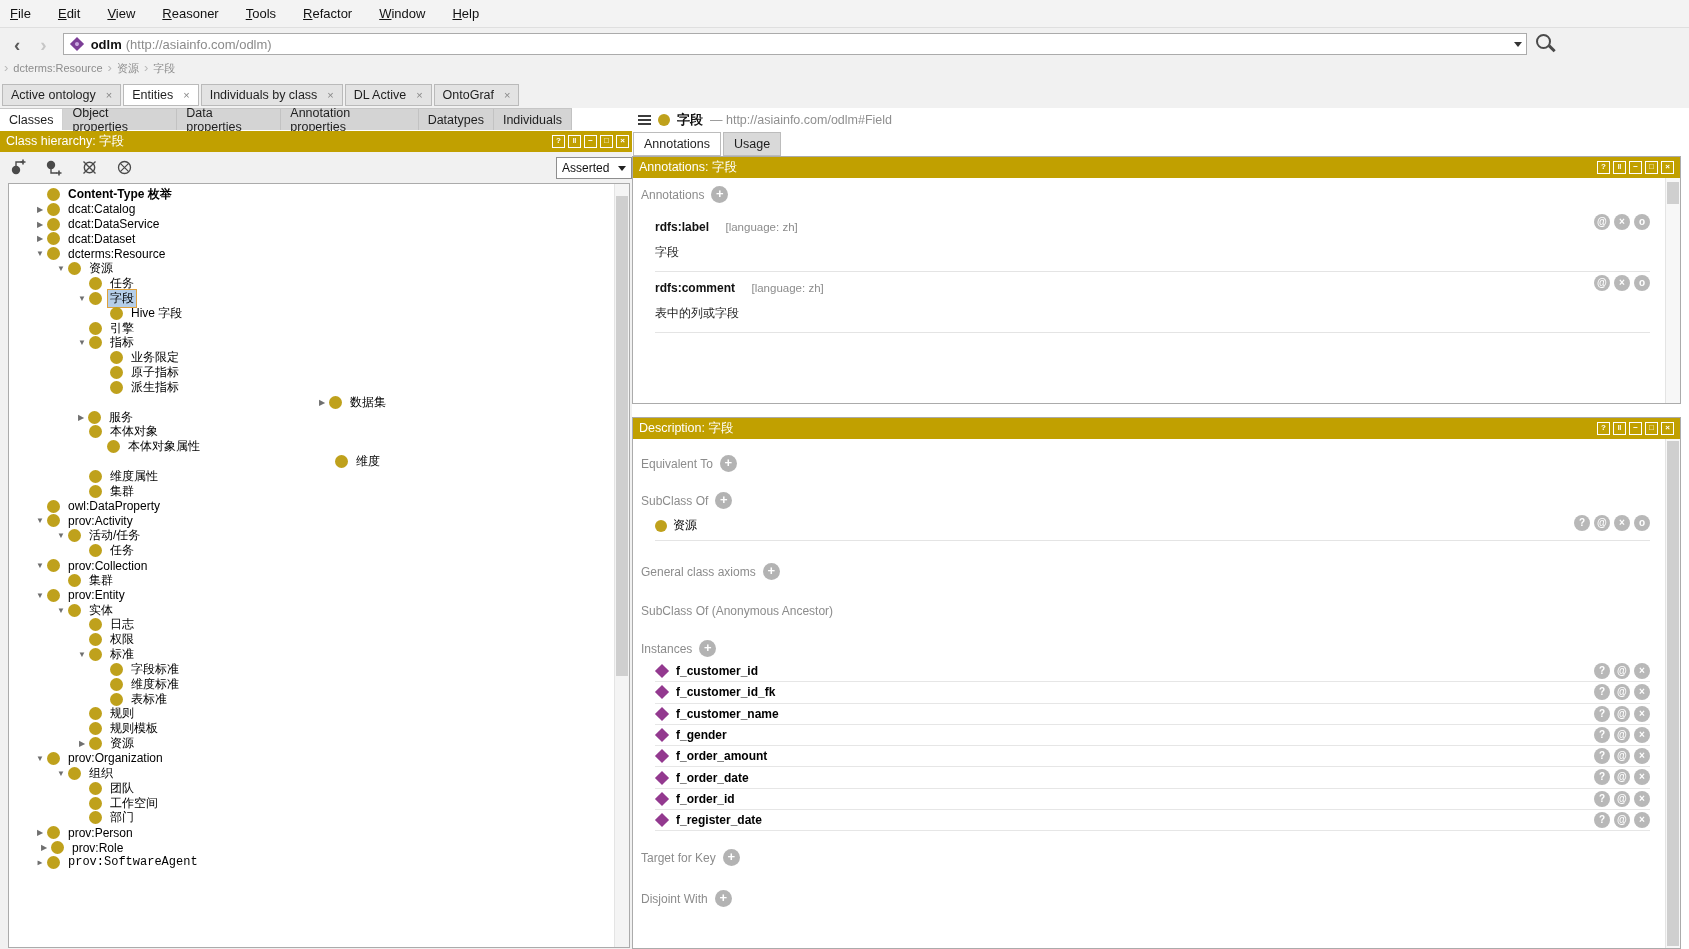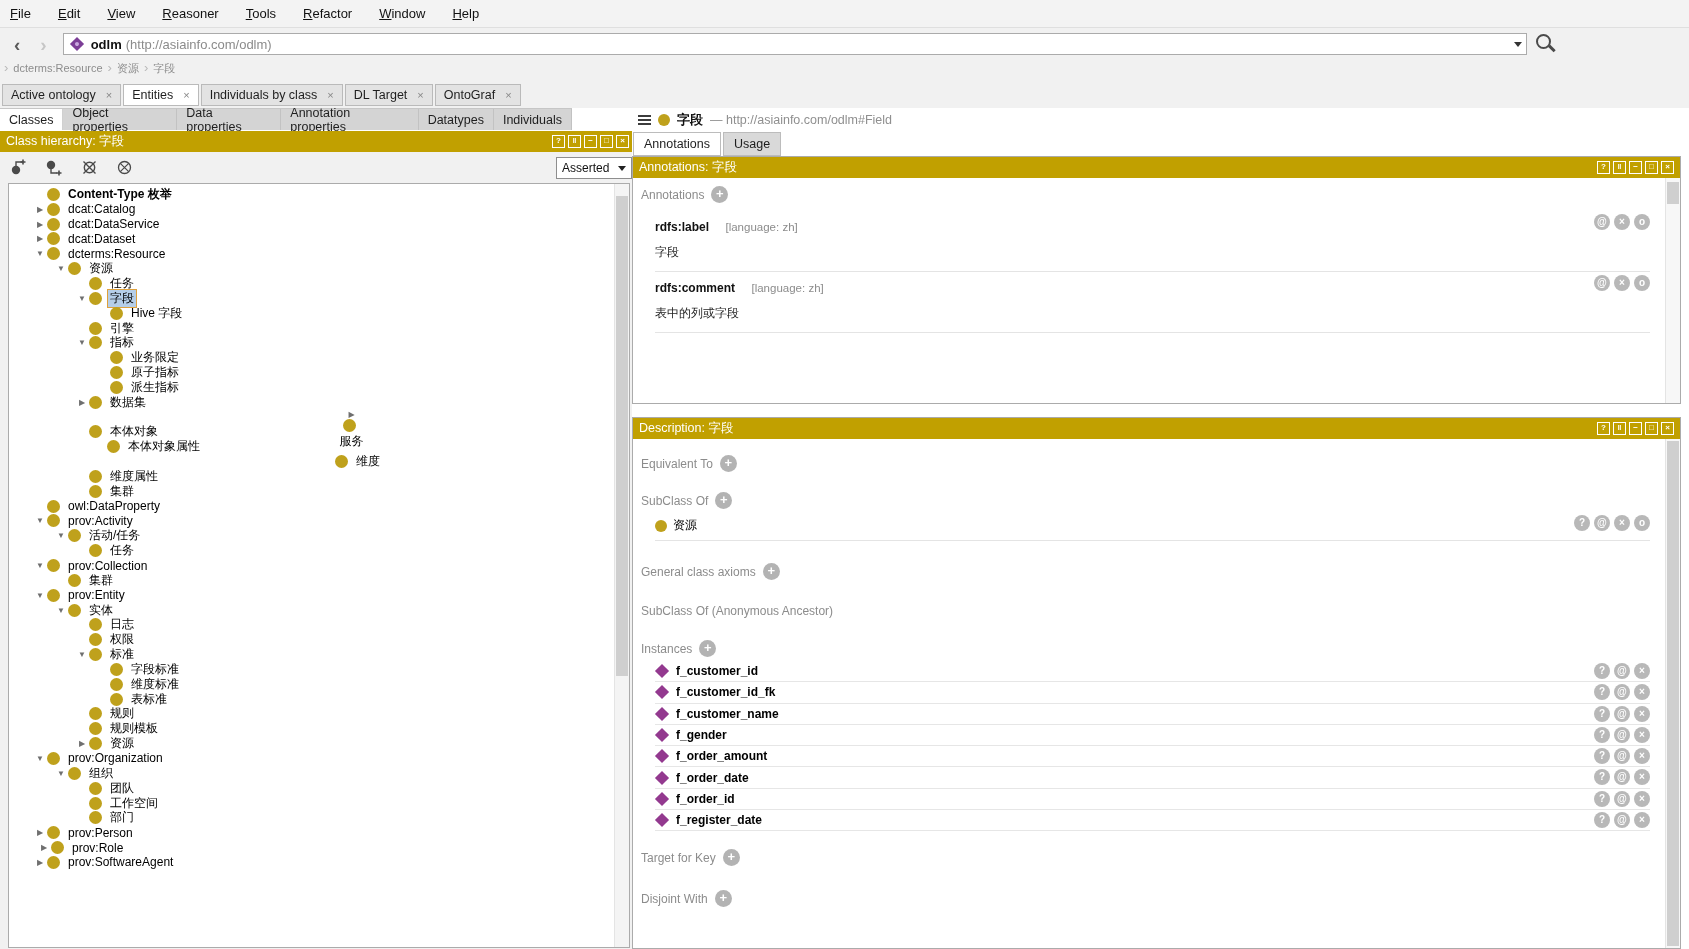--- a/index.html
+++ b/index.html
@@ -162,21 +162,21 @@
         <span>Entities</span>
         <span class="tab-close">×</span>
       </div>
 
       <div class="maintab">
         <span>Individuals by class</span>
         <span class="tab-close">×</span>
       </div>
 
       <div class="maintab">
-        <span>DL Target</span>
+        <span>DL Active</span>
         <span class="tab-close">×</span>
       </div>
 
       <div class="maintab">
         <span>OntoGraf</span>
         <span class="tab-close">×</span>
       </div>
     </div>
 </div>
 
@@ -324,173 +324,173 @@
           <span class="tree-label">原子指标</span>
         </div>
 
         <div class="tree-row state-leaf" style="padding-left: 87px;">
           <span class="tree-arrow"></span>
           <span class="tree-dot"></span>
           <span class="tree-label">派生指标</span>
         </div>
 
 
+        <div class="tree-row state-collapsed" style="padding-left: 66px; justify-content: center;">
+          <span class="tree-arrow"></span>
+          <span class="tree-dot"></span>
+          <span class="tree-label">数据集</span>
+        </div>
+
+        <div class="tree-row state-collapsed" style="padding-left: 65px;">
+          <span class="tree-arrow"></span>
+          <span class="tree-dot"></span>
+          <span class="tree-label">服务</span>
+        </div>
+
+        <div class="tree-row state-leaf" style="padding-left: 66px;">
+          <span class="tree-arrow"></span>
+          <span class="tree-dot"></span>
+          <span class="tree-label">本体对象</span>
+        </div>
+
+        <div class="tree-row state-leaf" style="padding-left: 84px;">
+          <span class="tree-arrow"></span>
+          <span class="tree-dot"></span>
+          <span class="tree-label">本体对象属性</span>
+        </div>
+
+        <div class="tree-row state-leaf" style="padding-left: 66px; justify-content: center;">
+          <span class="tree-arrow"></span>
+          <span class="tree-dot"></span>
+          <span class="tree-label">维度</span>
+        </div>
+
+        <div class="tree-row state-leaf" style="padding-left: 66px;">
+          <span class="tree-arrow"></span>
+          <span class="tree-dot"></span>
+          <span class="tree-label">维度属性</span>
+        </div>
+
+        <div class="tree-row state-leaf" style="padding-left: 66px;">
+          <span class="tree-arrow"></span>
+          <span class="tree-dot"></span>
+          <span class="tree-label">集群</span>
+        </div>
+
+        <div class="tree-row state-leaf" style="padding-left: 24px;">
+          <span class="tree-arrow"></span>
+          <span class="tree-dot"></span>
+          <span class="tree-label">owl:DataProperty</span>
+        </div>
+
+        <div class="tree-row state-expanded" style="padding-left: 24px;">
+          <span class="tree-arrow"></span>
+          <span class="tree-dot"></span>
+          <span class="tree-label">prov:Activity</span>
+        </div>
+
+        <div class="tree-row state-expanded" style="padding-left: 45px;">
+          <span class="tree-arrow"></span>
+          <span class="tree-dot"></span>
+          <span class="tree-label">活动/任务</span>
+        </div>
+
+        <div class="tree-row state-leaf" style="padding-left: 66px;">
+          <span class="tree-arrow"></span>
+          <span class="tree-dot"></span>
+          <span class="tree-label">任务</span>
+        </div>
+
+        <div class="tree-row state-expanded" style="padding-left: 24px;">
+          <span class="tree-arrow"></span>
+          <span class="tree-dot"></span>
+          <span class="tree-label">prov:Collection</span>
+        </div>
+
+        <div class="tree-row state-leaf" style="padding-left: 45px;">
+          <span class="tree-arrow"></span>
+          <span class="tree-dot"></span>
+          <span class="tree-label">集群</span>
+        </div>
+
+        <div class="tree-row state-expanded" style="padding-left: 24px;">
+          <span class="tree-arrow"></span>
+          <span class="tree-dot"></span>
+          <span class="tree-label">prov:Entity</span>
+        </div>
+
+        <div class="tree-row state-expanded" style="padding-left: 45px;">
+          <span class="tree-arrow"></span>
+          <span class="tree-dot"></span>
+          <span class="tree-label">实体</span>
+        </div>
+
+        <div class="tree-row state-leaf" style="padding-left: 66px;">
+          <span class="tree-arrow"></span>
+          <span class="tree-dot"></span>
+          <span class="tree-label">日志</span>
+        </div>
+
+        <div class="tree-row state-leaf" style="padding-left: 66px;">
+          <span class="tree-arrow"></span>
+          <span class="tree-dot"></span>
+          <span class="tree-label">权限</span>
+        </div>
+
+        <div class="tree-row state-expanded" style="padding-left: 66px;">
+          <span class="tree-arrow"></span>
+          <span class="tree-dot"></span>
+          <span class="tree-label">标准</span>
+        </div>
+
+        <div class="tree-row state-leaf" style="padding-left: 87px;">
+          <span class="tree-arrow"></span>
+          <span class="tree-dot"></span>
+          <span class="tree-label">字段标准</span>
+        </div>
+
+        <div class="tree-row state-leaf" style="padding-left: 87px;">
+          <span class="tree-arrow"></span>
+          <span class="tree-dot"></span>
+          <span class="tree-label">维度标准</span>
+        </div>
+
+        <div class="tree-row state-leaf" style="padding-left: 87px;">
+          <span class="tree-arrow"></span>
+          <span class="tree-dot"></span>
+          <span class="tree-label">表标准</span>
+        </div>
+
+        <div class="tree-row state-leaf" style="padding-left: 66px;">
+          <span class="tree-arrow"></span>
+          <span class="tree-dot"></span>
+          <span class="tree-label">规则</span>
+        </div>
+
+        <div class="tree-row state-leaf" style="padding-left: 66px;">
+          <span class="tree-arrow"></span>
+          <span class="tree-dot"></span>
+          <span class="tree-label">规则模板</span>
+        </div>
+
         <div class="tree-row state-collapsed" style="padding-left: 66px;">
           <span class="tree-arrow"></span>
           <span class="tree-dot"></span>
-          <span class="tree-label">数据集</span>
-        </div>
-
-        <div class="tree-row state-collapsed" style="padding-left: 65px; flex-direction: column;">
-          <span class="tree-arrow"></span>
-          <span class="tree-dot"></span>
-          <span class="tree-label">服务</span>
-        </div>
-
-        <div class="tree-row state-leaf" style="padding-left: 66px;">
-          <span class="tree-arrow"></span>
-          <span class="tree-dot"></span>
-          <span class="tree-label">本体对象</span>
-        </div>
-
-        <div class="tree-row state-leaf" style="padding-left: 84px;">
-          <span class="tree-arrow"></span>
-          <span class="tree-dot"></span>
-          <span class="tree-label">本体对象属性</span>
-        </div>
-
-        <div class="tree-row state-leaf" style="padding-left: 66px; justify-content: center;">
-          <span class="tree-arrow"></span>
-          <span class="tree-dot"></span>
-          <span class="tree-label">维度</span>
-        </div>
-
-        <div class="tree-row state-leaf" style="padding-left: 66px;">
-          <span class="tree-arrow"></span>
-          <span class="tree-dot"></span>
-          <span class="tree-label">维度属性</span>
-        </div>
-
-        <div class="tree-row state-leaf" style="padding-left: 66px;">
-          <span class="tree-arrow"></span>
-          <span class="tree-dot"></span>
-          <span class="tree-label">集群</span>
-        </div>
-
-        <div class="tree-row state-leaf" style="padding-left: 24px;">
-          <span class="tree-arrow"></span>
-          <span class="tree-dot"></span>
-          <span class="tree-label">owl:DataProperty</span>
+          <span class="tree-label">资源</span>
         </div>
 
         <div class="tree-row state-expanded" style="padding-left: 24px;">
           <span class="tree-arrow"></span>
           <span class="tree-dot"></span>
-          <span class="tree-label">prov:Activity</span>
+          <span class="tree-label">prov:Organization</span>
         </div>
 
         <div class="tree-row state-expanded" style="padding-left: 45px;">
           <span class="tree-arrow"></span>
           <span class="tree-dot"></span>
-          <span class="tree-label">活动/任务</span>
-        </div>
-
-        <div class="tree-row state-leaf" style="padding-left: 66px;">
-          <span class="tree-arrow"></span>
-          <span class="tree-dot"></span>
-          <span class="tree-label">任务</span>
-        </div>
-
-        <div class="tree-row state-expanded" style="padding-left: 24px;">
-          <span class="tree-arrow"></span>
-          <span class="tree-dot"></span>
-          <span class="tree-label">prov:Collection</span>
-        </div>
-
-        <div class="tree-row state-leaf" style="padding-left: 45px;">
-          <span class="tree-arrow"></span>
-          <span class="tree-dot"></span>
-          <span class="tree-label">集群</span>
-        </div>
-
-        <div class="tree-row state-expanded" style="padding-left: 24px;">
-          <span class="tree-arrow"></span>
-          <span class="tree-dot"></span>
-          <span class="tree-label">prov:Entity</span>
-        </div>
-
-        <div class="tree-row state-expanded" style="padding-left: 45px;">
-          <span class="tree-arrow"></span>
-          <span class="tree-dot"></span>
-          <span class="tree-label">实体</span>
-        </div>
-
-        <div class="tree-row state-leaf" style="padding-left: 66px;">
-          <span class="tree-arrow"></span>
-          <span class="tree-dot"></span>
-          <span class="tree-label">日志</span>
-        </div>
-
-        <div class="tree-row state-leaf" style="padding-left: 66px;">
-          <span class="tree-arrow"></span>
-          <span class="tree-dot"></span>
-          <span class="tree-label">权限</span>
-        </div>
-
-        <div class="tree-row state-expanded" style="padding-left: 66px;">
-          <span class="tree-arrow"></span>
-          <span class="tree-dot"></span>
-          <span class="tree-label">标准</span>
-        </div>
-
-        <div class="tree-row state-leaf" style="padding-left: 87px;">
-          <span class="tree-arrow"></span>
-          <span class="tree-dot"></span>
-          <span class="tree-label">字段标准</span>
-        </div>
-
-        <div class="tree-row state-leaf" style="padding-left: 87px;">
-          <span class="tree-arrow"></span>
-          <span class="tree-dot"></span>
-          <span class="tree-label">维度标准</span>
-        </div>
-
-        <div class="tree-row state-leaf" style="padding-left: 87px;">
-          <span class="tree-arrow"></span>
-          <span class="tree-dot"></span>
-          <span class="tree-label">表标准</span>
-        </div>
-
-        <div class="tree-row state-leaf" style="padding-left: 66px;">
-          <span class="tree-arrow"></span>
-          <span class="tree-dot"></span>
-          <span class="tree-label">规则</span>
-        </div>
-
-        <div class="tree-row state-leaf" style="padding-left: 66px;">
-          <span class="tree-arrow"></span>
-          <span class="tree-dot"></span>
-          <span class="tree-label">规则模板</span>
-        </div>
-
-        <div class="tree-row state-collapsed" style="padding-left: 66px;">
-          <span class="tree-arrow"></span>
-          <span class="tree-dot"></span>
-          <span class="tree-label">资源</span>
-        </div>
-
-        <div class="tree-row state-expanded" style="padding-left: 24px;">
-          <span class="tree-arrow"></span>
-          <span class="tree-dot"></span>
-          <span class="tree-label">prov:Organization</span>
-        </div>
-
-        <div class="tree-row state-expanded" style="padding-left: 45px;">
-          <span class="tree-arrow"></span>
-          <span class="tree-dot"></span>
           <span class="tree-label">组织</span>
         </div>
 
         <div class="tree-row state-leaf" style="padding-left: 66px;">
           <span class="tree-arrow"></span>
           <span class="tree-dot"></span>
           <span class="tree-label">团队</span>
         </div>
 
         <div class="tree-row state-leaf" style="padding-left: 66px;">
@@ -510,21 +510,21 @@
           <span class="tree-dot"></span>
           <span class="tree-label">prov:Person</span>
         </div>
 
         <div class="tree-row state-collapsed" style="padding-left: 28px;">
           <span class="tree-arrow"></span>
           <span class="tree-dot"></span>
           <span class="tree-label">prov:Role</span>
         </div>
 
-        <div class="tree-row state-collapsed" style="padding-left: 24px;">
+        <div class="tree-row state-collapsed" style="padding-left: 24px; font-family: Liberation Mono, monospace;">
           <span class="tree-arrow"></span>
           <span class="tree-dot"></span>
           <span class="tree-label">prov:SoftwareAgent</span>
         </div>
       </div>
     <div class="tree-scroll">
       <div class="tree-thumb"></div>
     </div>
   </div>
 </div>

